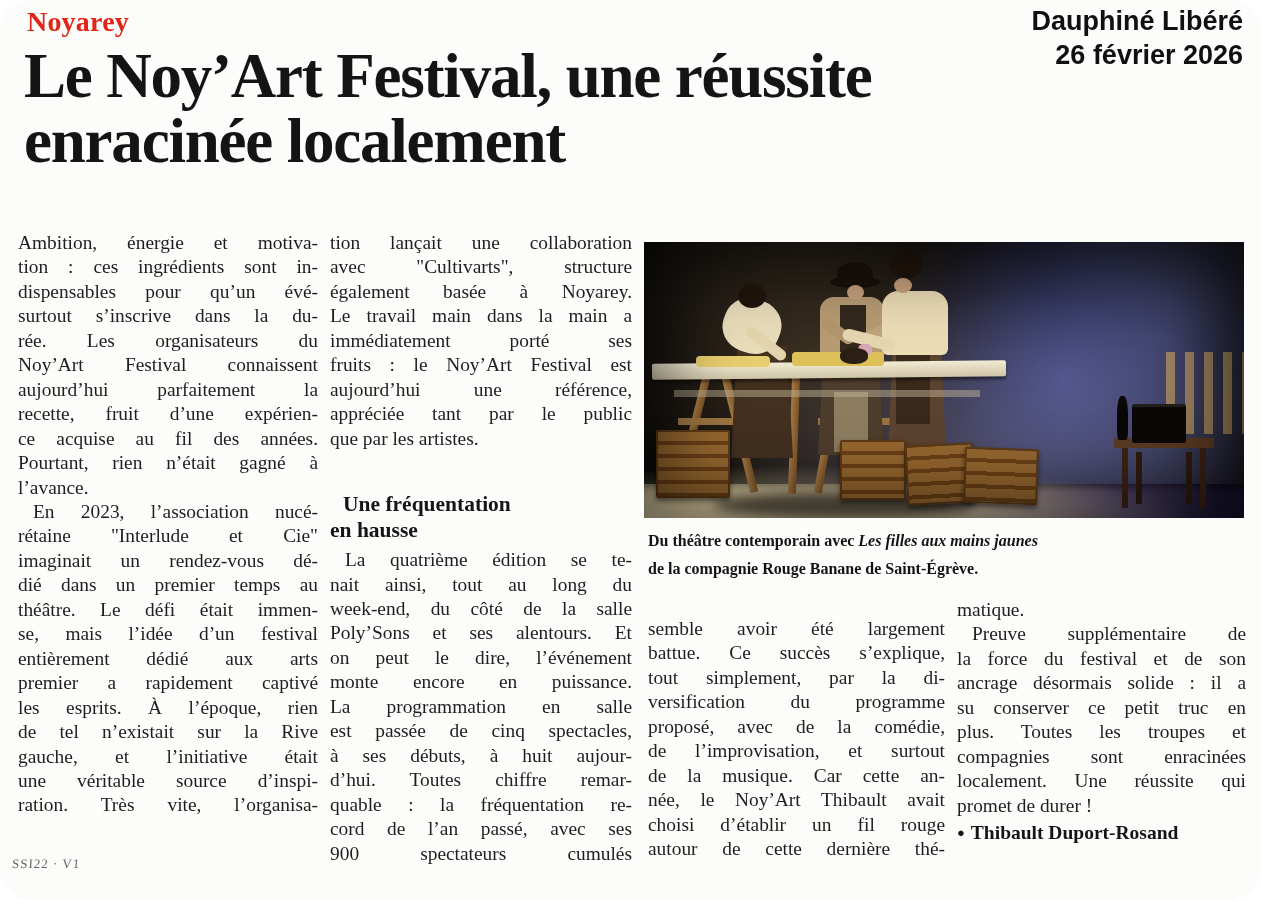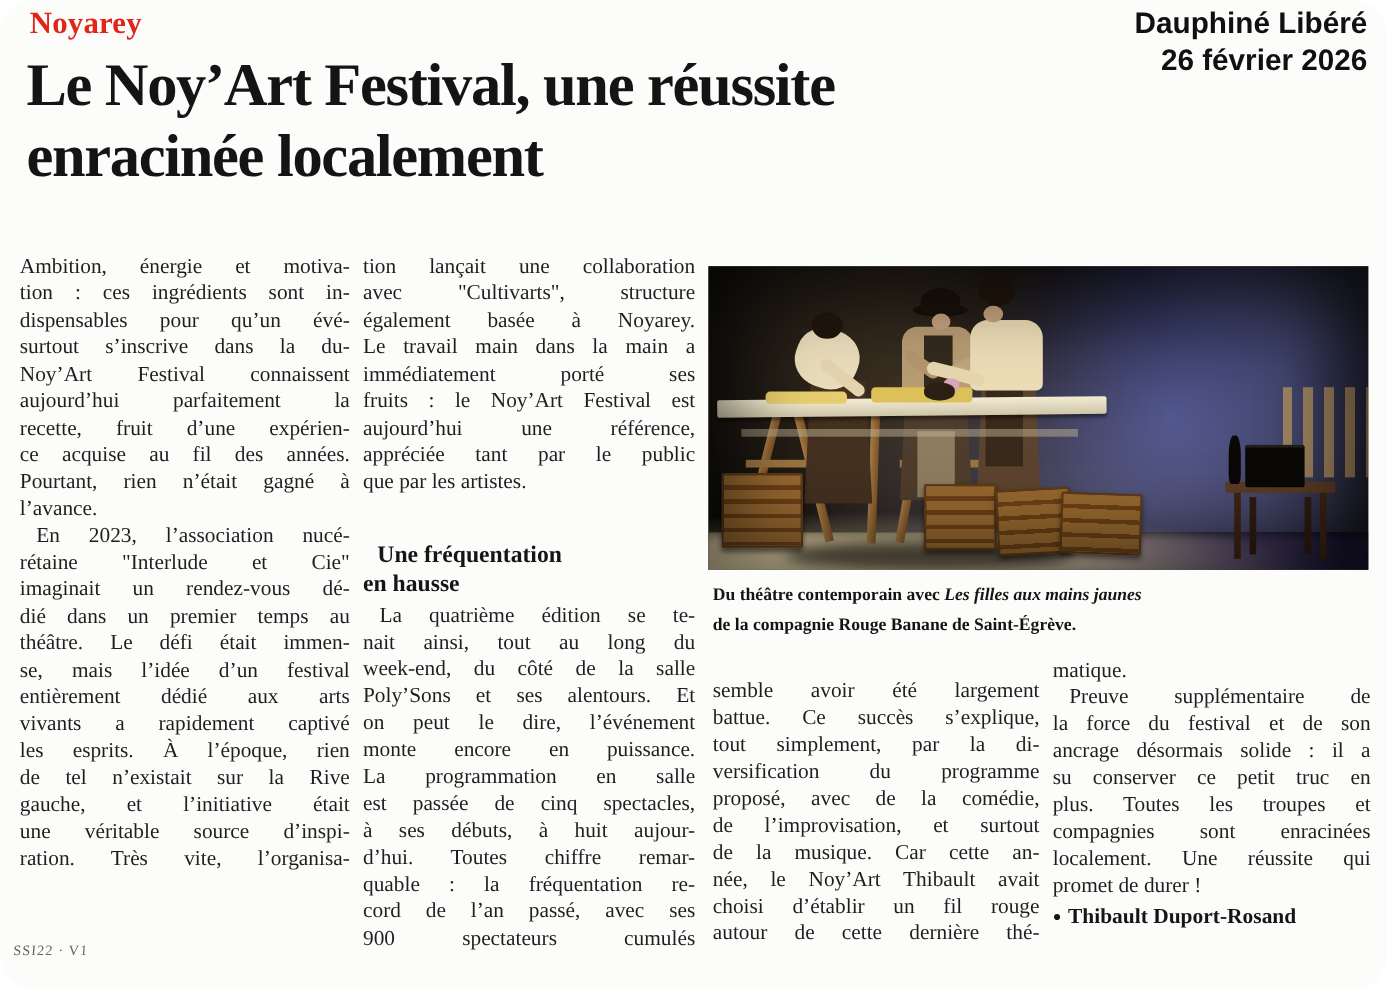--- a/index.html
+++ b/index.html
@@ -3,21 +3,21 @@
 <meta charset="utf-8">
 <style>
   html,body{margin:0;padding:0;}
   body{width:1261px;height:900px;background:#ffffff;overflow:hidden;
        font-family:"Liberation Serif", serif;color:#1c1c1c;}
   .page{position:relative;width:1261px;height:900px;background:#fcfcfa;border-radius:31px;}
 
   .kicker{position:absolute;left:27px;top:6px;font-size:28px;font-weight:bold;
           color:#e02619;letter-spacing:.2px;}
   .headline{position:absolute;left:24px;top:44px;width:1000px;
-            font-size:55px;line-height:65px;font-weight:bold;color:#141414;
+            font-size:63px;line-height:65px;font-weight:bold;color:#141414;
             letter-spacing:-1.2px;}
   .masthead{position:absolute;right:18px;top:4px;text-align:right;
             font-family:"Liberation Sans", sans-serif;font-weight:bold;
             font-size:27px;line-height:34px;color:#101010;}
 
   .col{position:absolute;font-size:19.4px;line-height:24.45px;color:#1e1e1e;}
   #col1{left:18px;top:231px;width:300px;}
   #col2{left:330px;top:231px;width:302px;}
   #col3{left:648px;top:617px;width:297px;}
   #col4{left:957px;top:598px;width:289px;}
@@ -138,36 +138,37 @@
     <div>Dauphiné Libéré</div>
     <div>26 février 2026</div>
   </div>
 
   <div class="col" id="col1">
       <div class="para">
         <div class="line jl">Ambition, énergie et motiva-</div>
         <div class="line jl">tion : ces ingrédients sont in-</div>
         <div class="line jl">dispensables pour qu’un évé-</div>
         <div class="line jl">surtout s’inscrive dans la du-</div>
+        <div class="line jl">rée. Les organisateurs du</div>
         <div class="line jl">Noy’Art Festival connaissent</div>
         <div class="line jl">aujourd’hui parfaitement la</div>
         <div class="line jl">recette, fruit d’une expérien-</div>
         <div class="line jl">ce acquise au fil des années.</div>
         <div class="line jl">Pourtant, rien n’était gagné à</div>
         <div class="line">l’avance.</div>
       </div>
       <div class="para indent">
         <div class="line jl">En 2023, l’association nucé-</div>
         <div class="line jl">rétaine "Interlude et Cie"</div>
         <div class="line jl">imaginait un rendez-vous dé-</div>
         <div class="line jl">dié dans un premier temps au</div>
         <div class="line jl">théâtre. Le défi était immen-</div>
         <div class="line jl">se, mais l’idée d’un festival</div>
         <div class="line jl">entièrement dédié aux arts</div>
-        <div class="line jl">vivants a rapidement captivé</div>
+        <div class="line jl">premier a rapidement captivé</div>
         <div class="line jl">les esprits. À l’époque, rien</div>
         <div class="line jl">de tel n’existait sur la Rive</div>
         <div class="line jl">gauche, et l’initiative était</div>
         <div class="line jl">une véritable source d’inspi-</div>
         <div class="line jl">ration. Très vite, l’organisa-</div>
       </div>
     </div>
   <div class="col" id="col2">
       <div class="para">
         <div class="line jl">tion lançait une collaboration</div>

